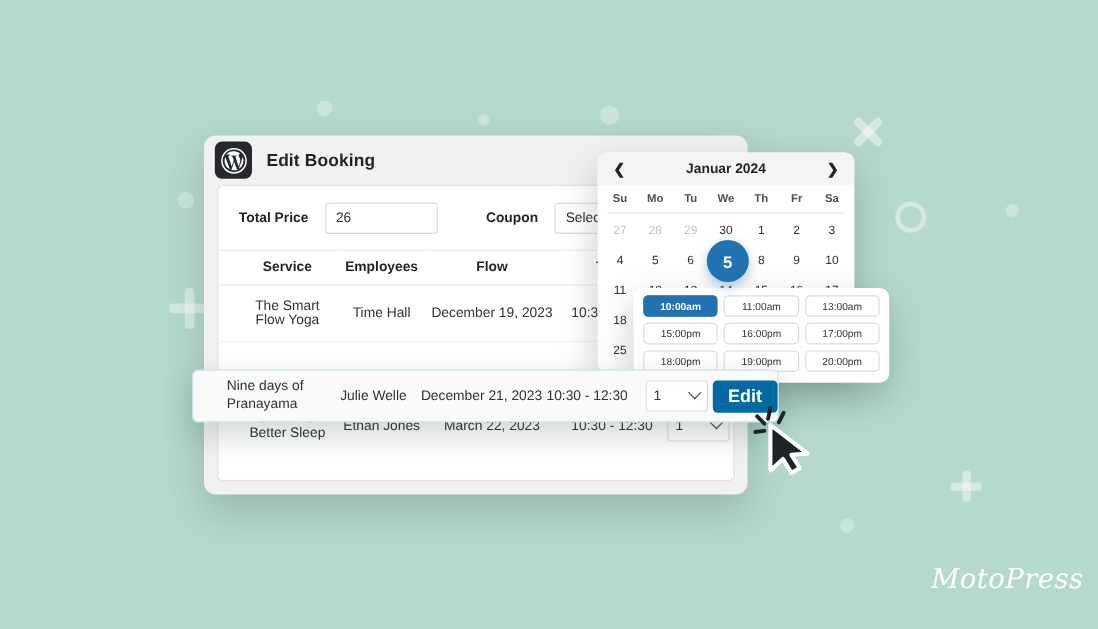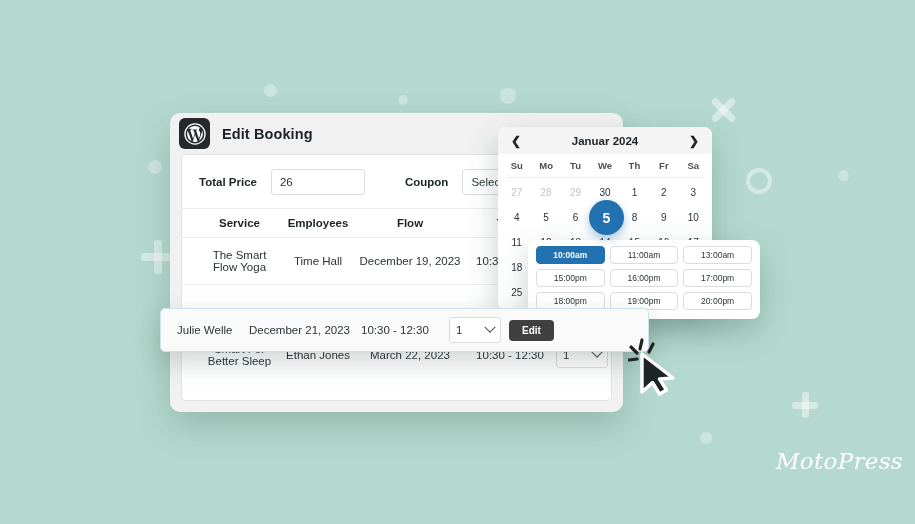--- a/index.html
+++ b/index.html
@@ -217,21 +217,21 @@
     color: #fff;
     display: flex; align-items: center; justify-content: center;
     font-size: 14px; font-weight: 600;
     box-shadow: 0 4px 10px rgba(34,113,177,0.38);
   }
 
   
   .slots-popup {
     position: absolute;
     left: 528px; top: 240px;
-    width: 232px;
+    width: 213px;
     background: #fff;
     border-radius: 8px;
     box-shadow: 0 12px 30px rgba(40,70,60,0.26);
     padding: 6px 8px 9px;
     display: grid;
     grid-template-columns: repeat(3, 1fr);
     gap: 5px;
   }
   .slot {
     height: 18px;
@@ -262,39 +262,39 @@
     align-items: center;
     font-size: 11.5px;
     color: #2c3338;
   }
   .er-service  { width: 112px; padding-left: 28px; line-height: 1.3; }
   .er-employee { width: 72px; margin-left: 16px; }
   .er-date     { width: 112px; }
   .er-time     { width: 88px; }
   .er-qty      { width: 60px; }
   .edit-btn {
-    background: #404040;
+    background: #0369a1;
     color: #fff;
-    font-size: 10px;
+    font-size: 15px;
     font-weight: 600;
     border: none;
     border-radius: 4px;
     padding: 5px 13px;
     font-family: "Liberation Sans", sans-serif;
     cursor: pointer;
   }
 
   
   .cursor-wrap { position: absolute; left: 628px; top: 338px; }
   .cursor-wrap svg { display: block; }
 
   
   .watermark {
     position: absolute;
-    left: 776px; top: 448px;
+    left: 776px; top: 470px;
     font-family: "DejaVu Serif", serif;
     font-style: italic;
     font-size: 23px;
     color: #ffffff;
     letter-spacing: .3px;
   }
 </style>
 </head>
 <body>
 
@@ -447,20 +447,21 @@
   <div class="slot">16:00pm</div>
   <div class="slot">17:00pm</div>
   <div class="slot">18:00pm</div>
   <div class="slot">19:00pm</div>
   <div class="slot">20:00pm</div>
 </div>
 
 <div class="day-highlight">5</div>
 
 <div class="elevated-row">
+  <div class="er-service">Nine days of Pranayama</div>
   <div class="er-employee">Julie Welle</div>
   <div class="er-date">December 21, 2023</div>
   <div class="er-time">10:30 - 12:30</div>
   <div class="er-qty">
     <div class="qty-select">
       <span>1</span>
       <span class="chev"></span>
     </div>
   </div>
   <button class="edit-btn">Edit</button>

